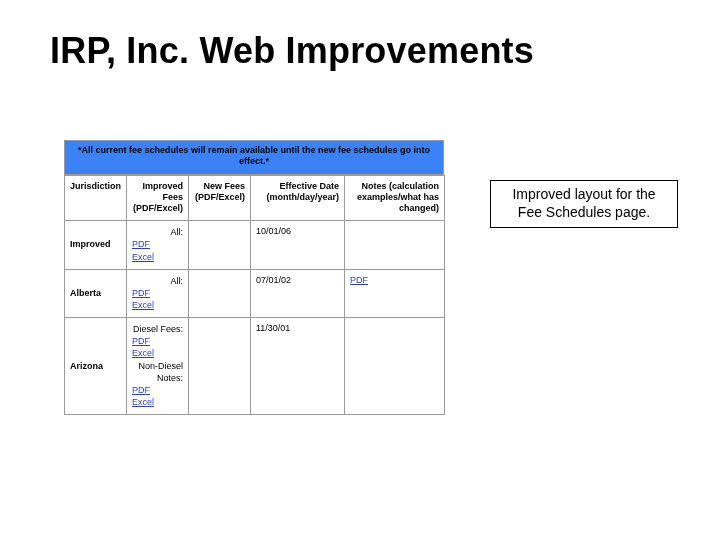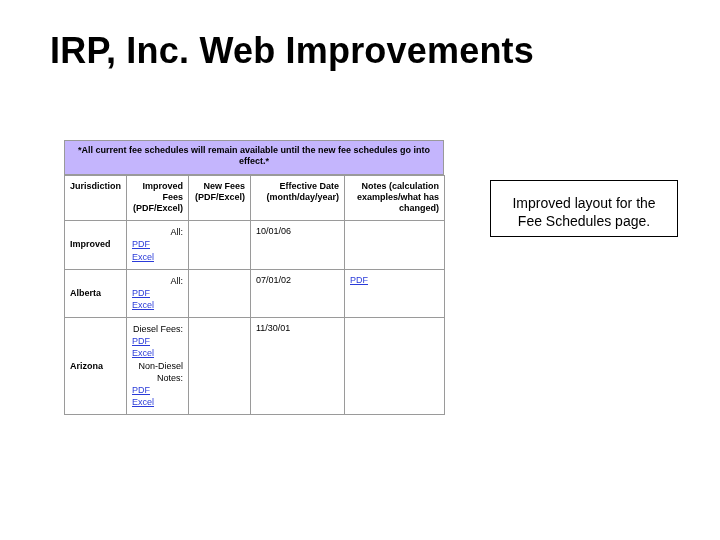--- a/index.html
+++ b/index.html
@@ -29,21 +29,21 @@
     letter-spacing: 0.2px;
   }
   .table-wrap {
     position: absolute;
     top: 140px;
     left: 64px;
     width: 380px;
   }
   .notice {
     border: 1px solid #9a9a9a;
-    background: #c4b5fd;
+    background: #3b82f6;
     font-size: 9px;
     font-weight: bold;
     text-align: center;
     line-height: 1.25;
     padding: 4px 6px 6px 6px;
   }
   table.fees {
     border-collapse: collapse;
     width: 100%;
     table-layout: fixed;
@@ -84,21 +84,21 @@
   .callout {
     position: absolute;
     top: 180px;
     left: 490px;
     width: 170px;
     border: 1px solid #000;
     background: #fff;
     font-size: 14px;
     text-align: center;
     line-height: 1.3;
-    padding: 13px 8px 6px 8px;
+    padding: 4px 8px 6px 8px;
   }
 </style>
 </head>
 <body>
 
 <div class="slide">
 
   <div class="title">IRP, Inc. Web Improvements</div>
 
   <div class="table-wrap">

